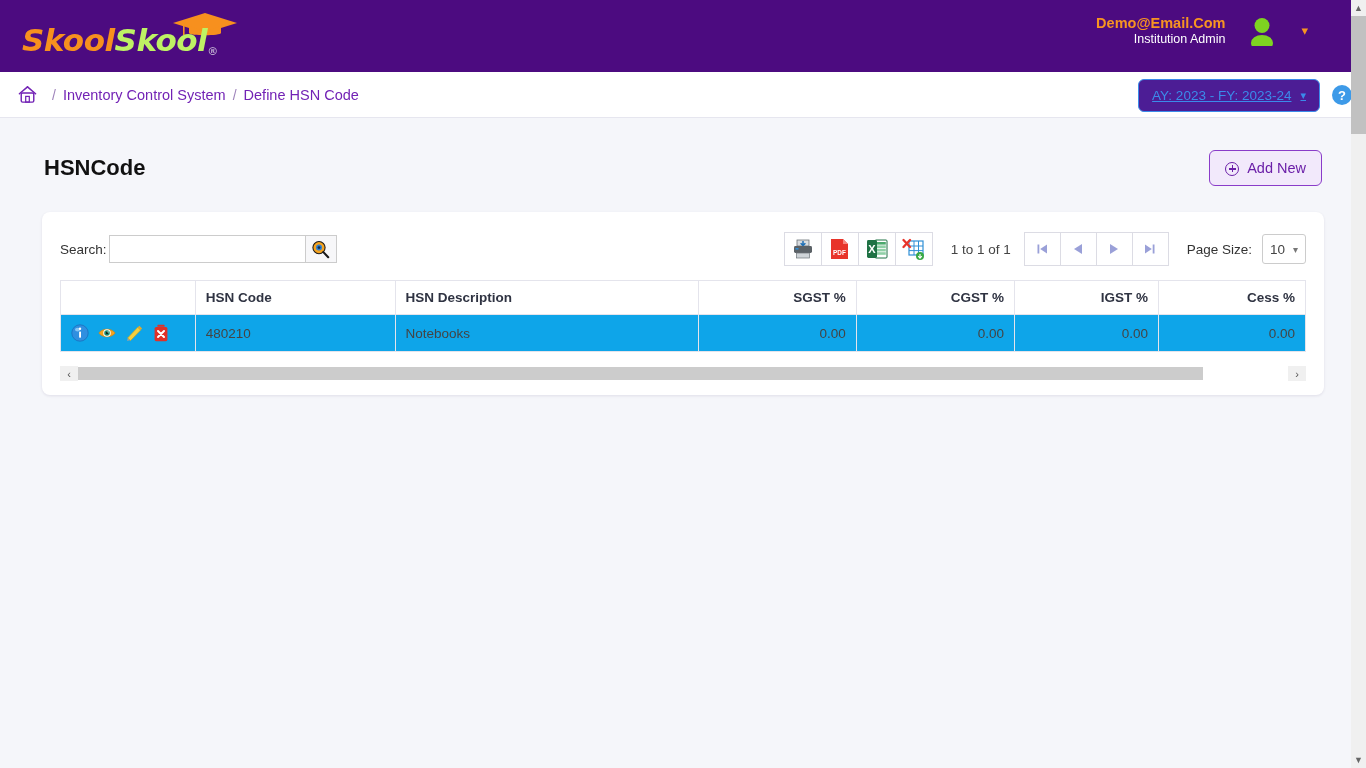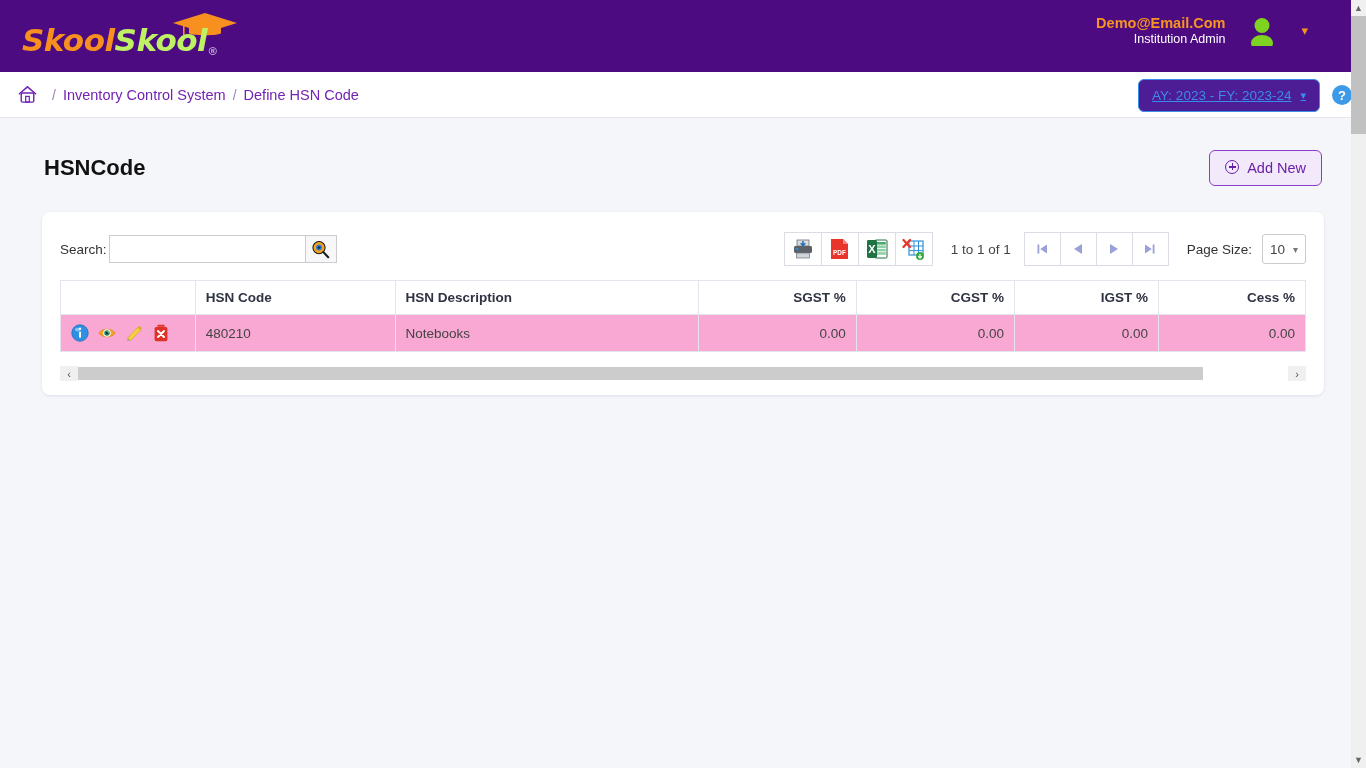--- a/index.html
+++ b/index.html
@@ -103,21 +103,21 @@
   .main { flex: 1 1 auto; padding: 0 14px; position: relative; }
   .title-row {
     display: flex; align-items: center; justify-content: space-between;
     padding: 32px 30px 0 30px;
   }
   .page-title { font-size: 22px; font-weight: bold; color: #111; }
   .addnew-btn {
     border: 1px solid #8a3cc9; border-radius: 6px;
     background: #f2e9fb; color: #6b1fa8;
     font-size: 14.5px; padding: 9px 15px;
-    display: flex; align-items: flex-start; gap: 8px;
+    display: flex; align-items: flex-end; gap: 8px;
   }
   .plus-circle {
     width: 14px; height: 14px; border-radius: 50%;
     border: 1.4px solid #6b1fa8; position: relative;
     display: inline-block;
   }
   .plus-circle::before, .plus-circle::after {
     content: ""; position: absolute; background: #6b1fa8;
   }
   .plus-circle::before { left: 2.4px; top: 5.4px; width: 7px; height: 1.4px; }
@@ -182,21 +182,21 @@
   table.grid th {
     background: #ffffff;
     border: 1px solid #e4e4ec;
     font-size: 13.5px; font-weight: bold; color: #2f3342;
     padding: 9px 10px;
     text-align: left;
     height: 29px;
   }
   table.grid th.num, table.grid td.num { text-align: right; }
   table.grid td {
-    background: #f9a8d4;
+    background: #0ea5e9;
     border: 1px solid #e4e4ec;
     font-size: 13.5px; color: #444;
     padding: 9px 10px;
     height: 34px;
   }
   td.actions { padding: 4px 8px; }
   .act-row { display: flex; align-items: center; gap: 9px; }
   .act-ico { width: 18px; height: 18px; display: block; }
 
   

